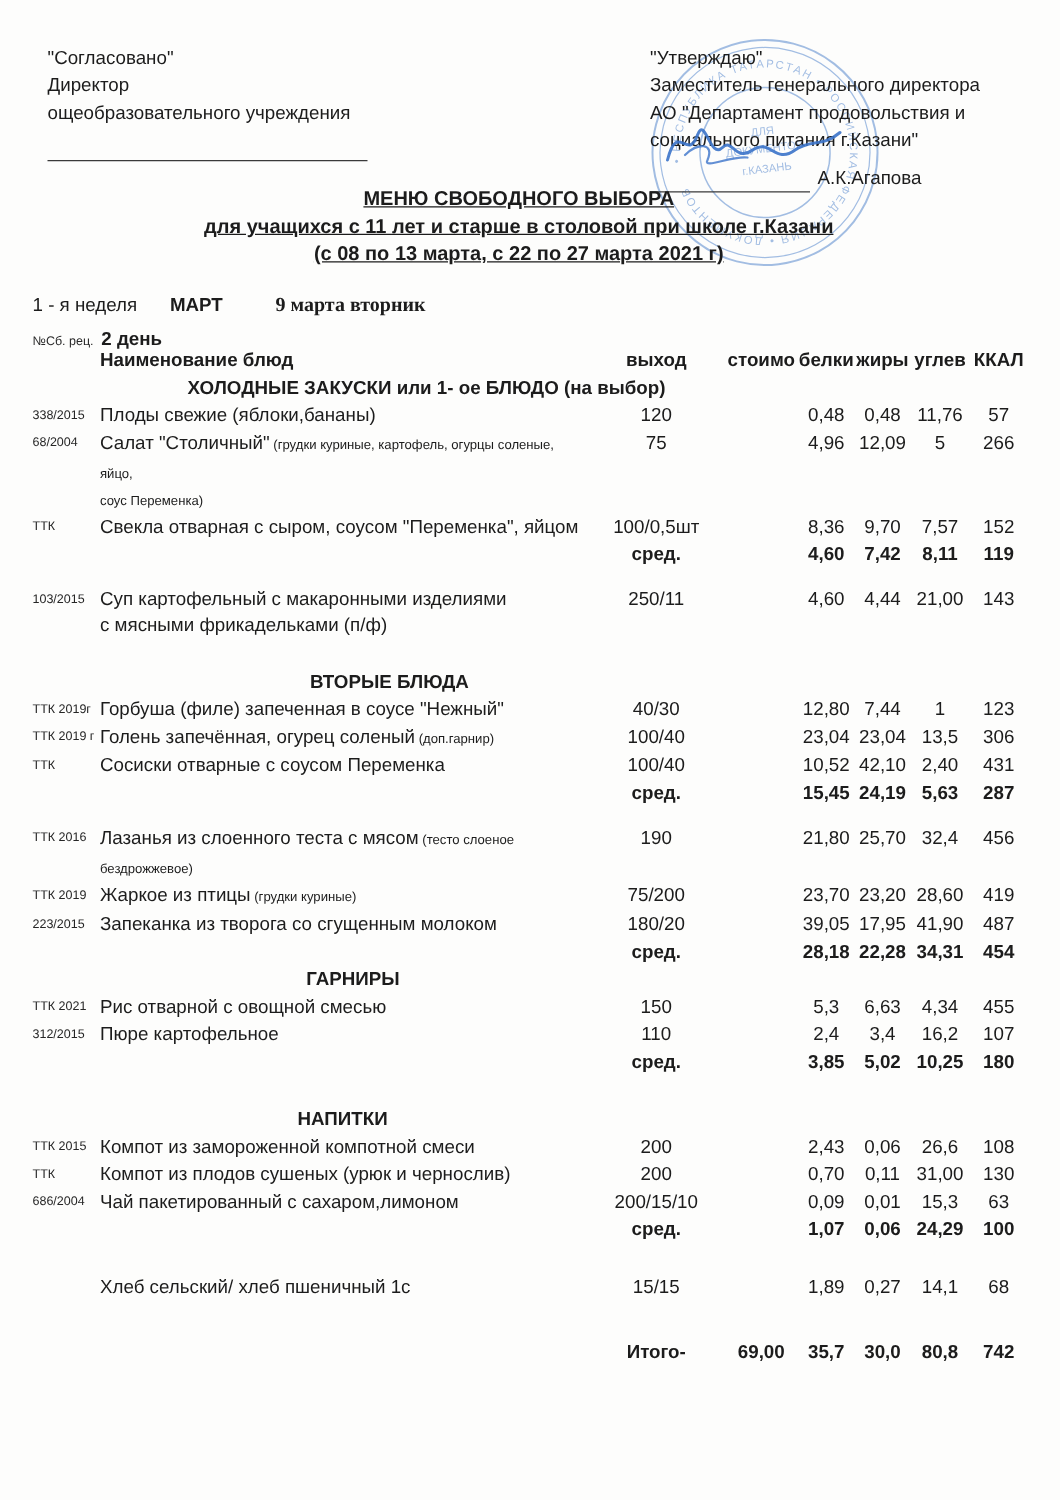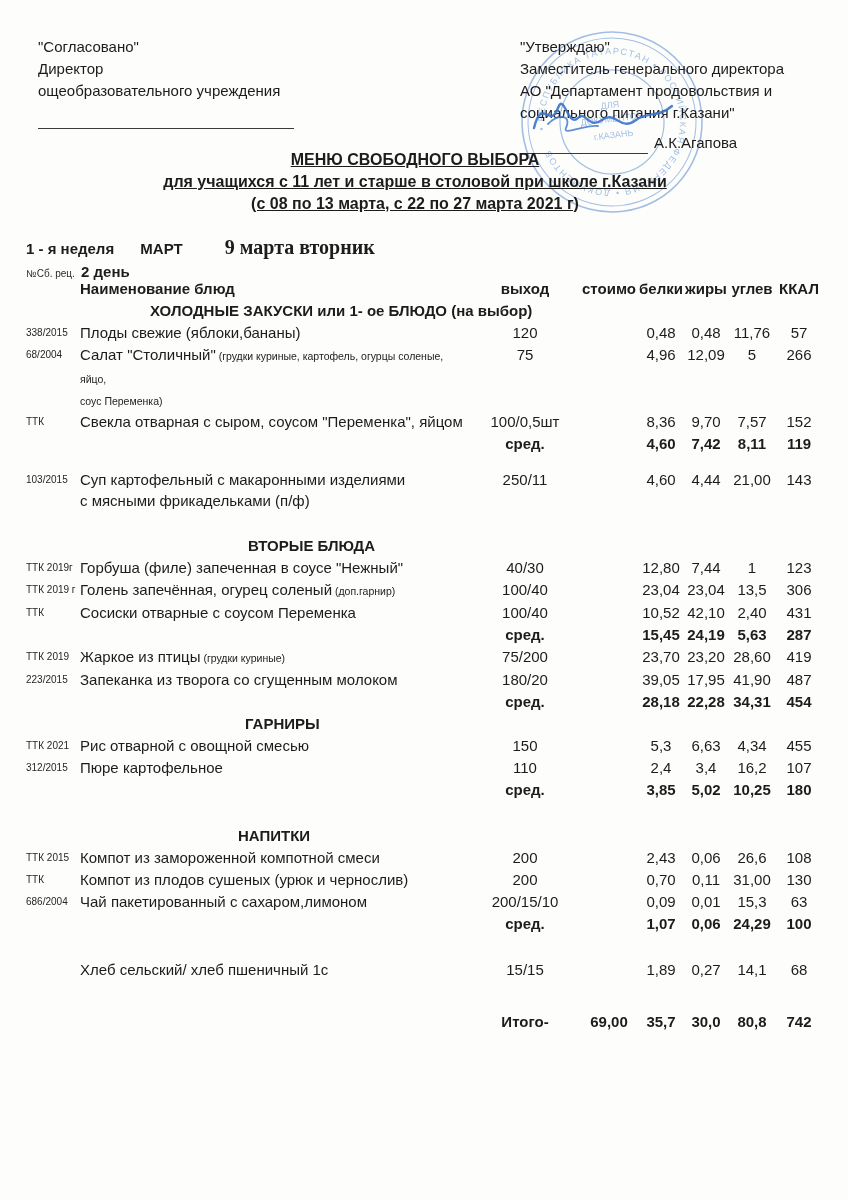--- a/index.html
+++ b/index.html
@@ -17,23 +17,23 @@
   .stamp{position:absolute;left:512px;top:20px;width:200px;height:204px;opacity:.5;transform:rotate(-7deg);pointer-events:none;}
   .stamp svg{display:block;}
   .autograph{position:absolute;left:528px;top:84px;width:150px;height:58px;pointer-events:none;}
 
   
   .title{position:absolute;top:149px;left:60px;width:710px;text-align:center;
          font-weight:bold;font-size:16px;line-height:22px;text-decoration:underline;}
 
   
   .subline{position:absolute;top:236px;left:26px;white-space:nowrap;}
-  .week{font-weight:bold;}
+  .week{font-weight:normal;}
   .month{font-weight:bold;margin-left:22px;}
-  .date{font-family:"Liberation Serif",serif;font-weight:bold;font-size:20px;margin-left:38px;}
+  .date{font-family:"Liberation Serif",serif;font-weight:bold;font-size:16px;margin-left:38px;}
   .recline{position:absolute;top:263px;left:26px;white-space:nowrap;}
   .reclabel{font-size:10px;color:#2a2a2a;}
   .dayname{font-weight:bold;margin-left:2px;}
 
   
   .table{position:absolute;top:278px;left:0;width:744px;}
   .row{display:grid;grid-template-columns:54px 390px 110px 58px 46px 44px 48px 46px;
        padding-left:26px;line-height:22px;align-items:start;}
   .sec{font-weight:bold;line-height:22px;}
   .c{text-align:center;}
@@ -209,20 +209,30 @@
         <div class="row">
           <div class="code"></div>
           <div class="namecell"></div>
           <div class="c b">сред.</div>
           <div class="c b"></div>
           <div class="c b">15,45</div>
           <div class="c b">24,19</div>
           <div class="c b">5,63</div>
           <div class="c b">287</div>
         </div>
+        <div class="row g1">
+          <div class="code">ТТК 2016</div>
+          <div class="namecell"><span>Лазанья из слоенного теста с мясом</span><span class="sm"> (тесто слоеное бездрожжевое)</span></div>
+          <div class="c">190</div>
+          <div class="c"></div>
+          <div class="c">21,80</div>
+          <div class="c">25,70</div>
+          <div class="c">32,4</div>
+          <div class="c">456</div>
+        </div>
         <div class="row">
           <div class="code">ТТК 2019</div>
           <div class="namecell"><span>Жаркое из птицы</span><span class="sm"> (грудки куриные)</span></div>
           <div class="c">75/200</div>
           <div class="c"></div>
           <div class="c">23,70</div>
           <div class="c">23,20</div>
           <div class="c">28,60</div>
           <div class="c">419</div>
         </div>

